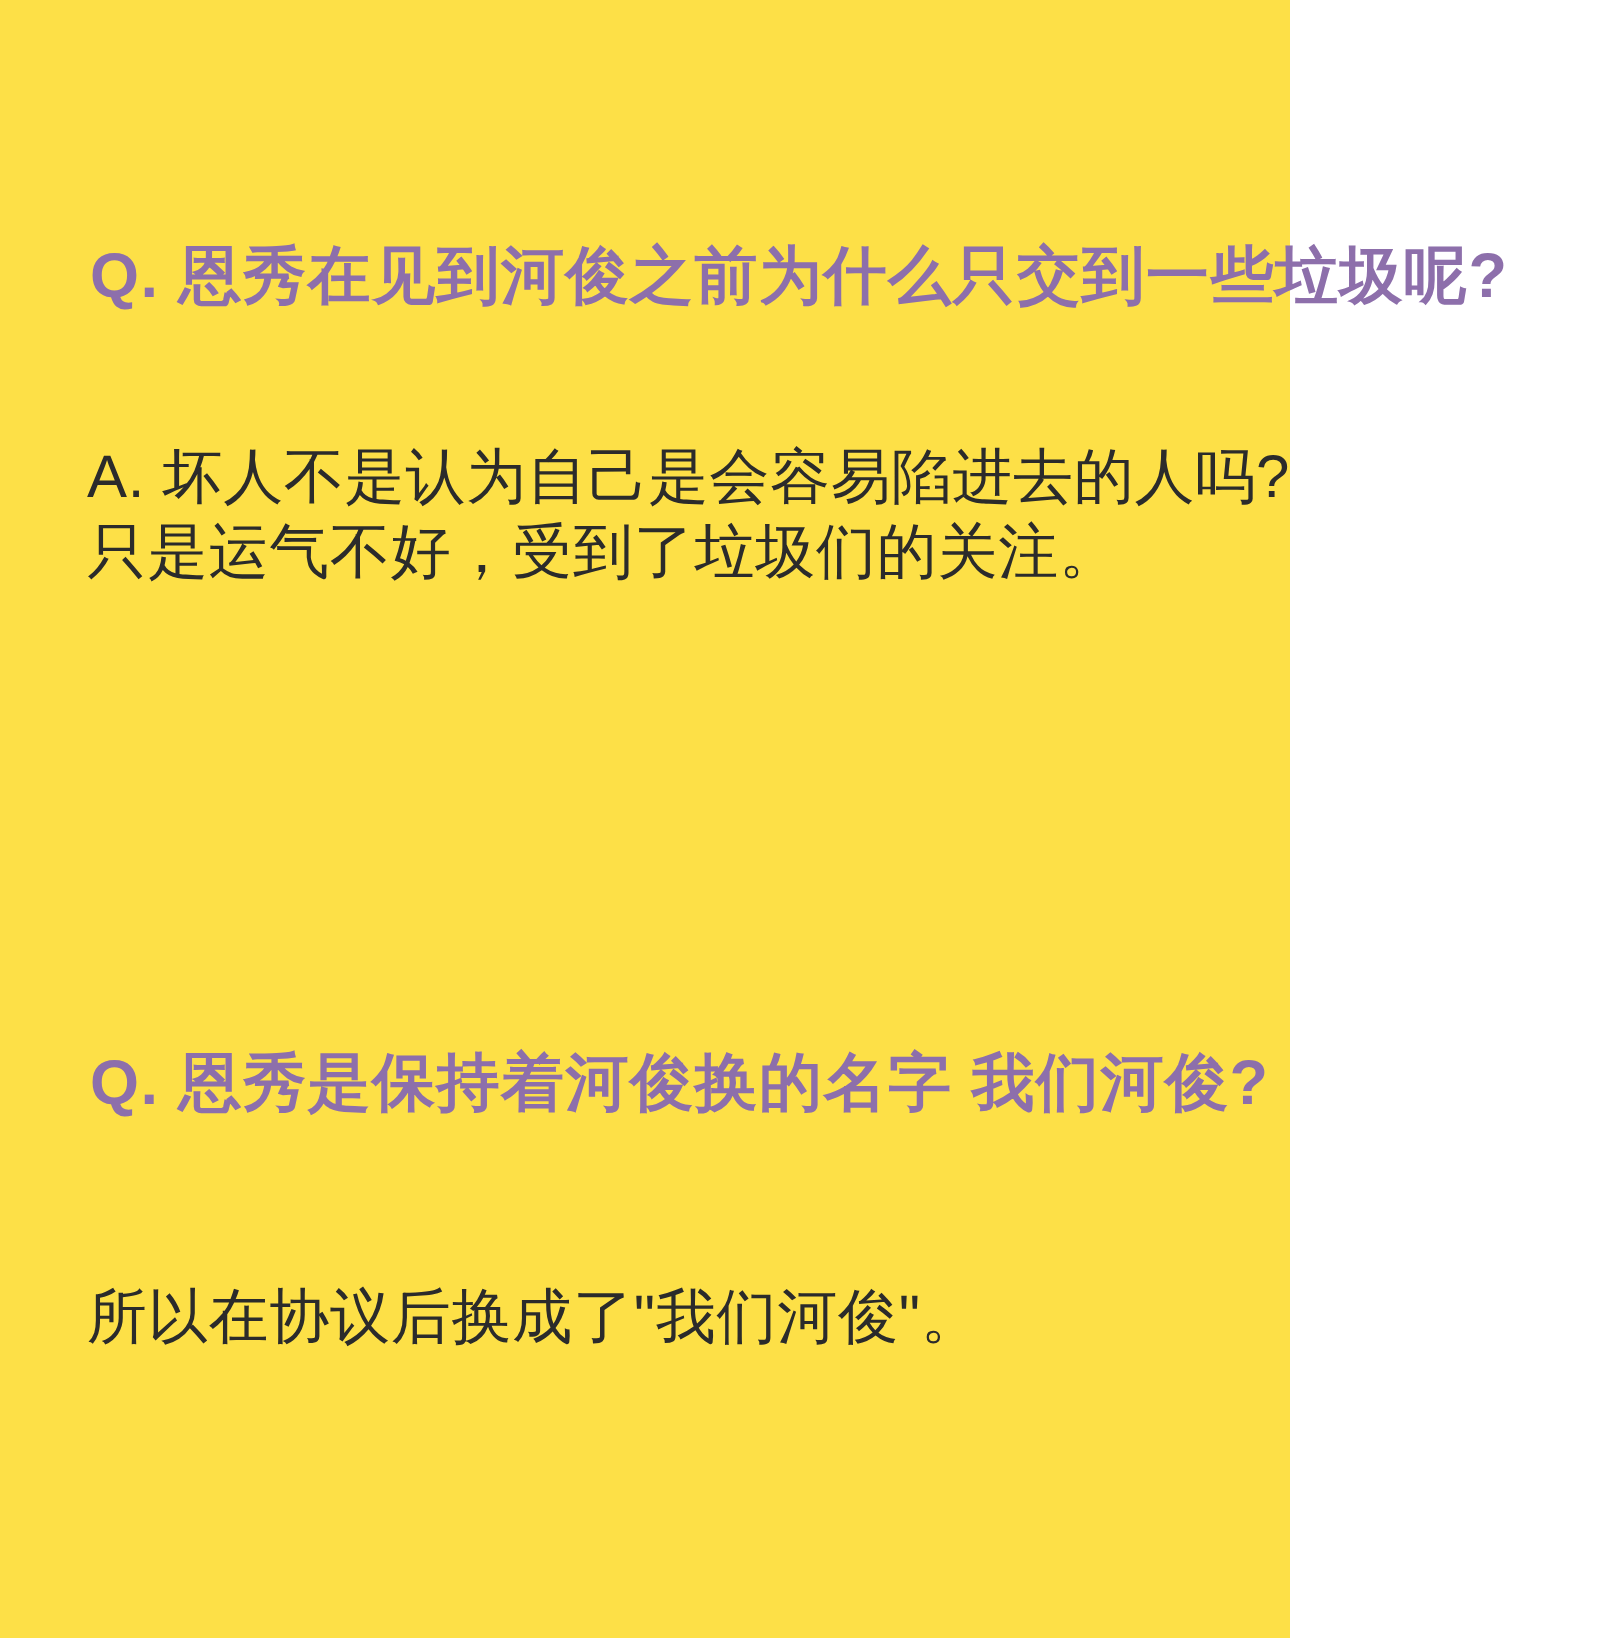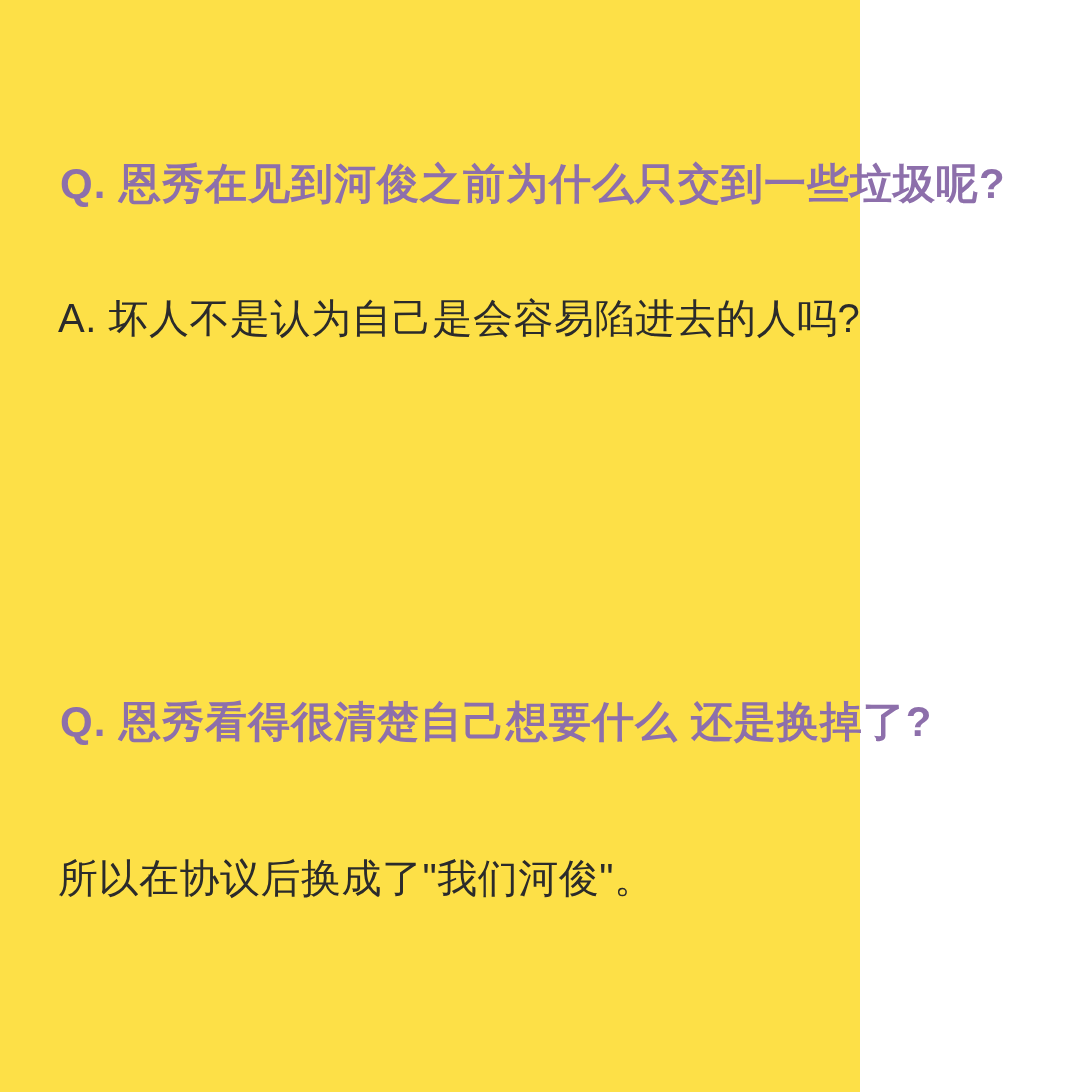--- a/index.html
+++ b/index.html
@@ -53,24 +53,25 @@
 </head>
 <body>
 
 <div class="page">
 
   <section>
     <h2 class="question q1">Q. 恩秀在见到河俊之前为什么只交到一些垃圾呢?</h2>
 
     <div class="answer a1">
       <div class="answer-line">A. 坏人不是认为自己是会容易陷进去的人吗?</div>
+      <div class="answer-line">只是运气不好，受到了垃圾们的关注。</div>
     </div>
   </section>
 
   <section>
-    <h2 class="question q2">Q. 恩秀看得很清楚自己想要什么 还是换掉了?</h2>
+    <h2 class="question q2">Q. 恩秀是保持着河俊换的名字 我们河俊?</h2>
 
     <div class="answer a2">
       <div class="answer-line">所以在协议后换成了"我们河俊"。</div>
     </div>
   </section>
 
 </div>
 
 </body></html>

